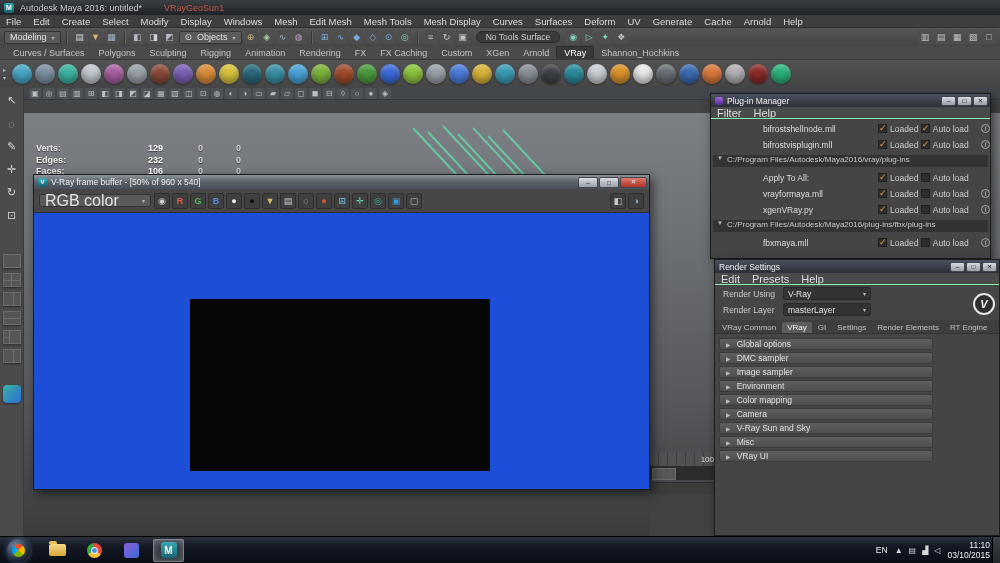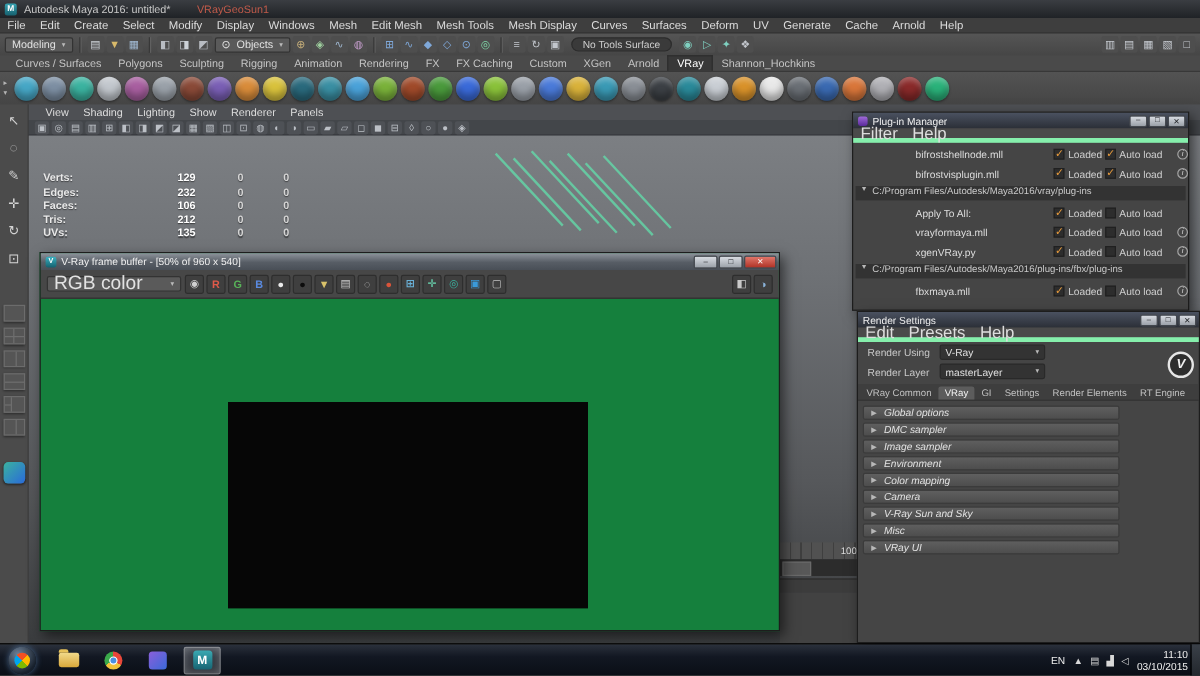--- a/index.html
+++ b/index.html
@@ -87,26 +87,26 @@
   .tl-cmd{top:369px;height:12px;background:#3c3c3c;border-top:1px solid #2e2e2e;position:absolute;}
   .tl-help{top:381px;bottom:0;background:#424242;position:absolute;}
 
   
   .win{position:absolute;border:1px solid #1d1d1d;background:#454545;box-shadow:3px 4px 10px rgba(0,0,0,.55);}
   .win-title{height:13px;display:flex;align-items:center;gap:4px;padding:0 2px 0 4px;font-size:8.5px;color:#f0f0f0;}
   .win-btns{margin-left:auto;display:flex;gap:1px;}
   .wbtn{width:15px;height:10px;background:linear-gradient(#d8dce2,#9aa0a8);border:1px solid #44484e;
     border-radius:2px;color:#1a1c20;font-size:6.5px;display:flex;align-items:center;justify-content:center;}
   .wbtn.close-red{background:linear-gradient(#e0766a,#b03226);width:27px;color:#fff;}
-  .win-menu{height:12px;background:#4a4a4a;border-bottom:4px solid #86efac;display:flex;align-items:center;
-    font-size:14px;color:#ddd;}
+  .win-menu{height:12px;background:#4a4a4a;border-bottom:1px solid #86efac;display:flex;align-items:center;
+    font-size:11px;color:#ddd;}
   .win-menu span{padding:0 6px;}
 
   
-  #vfb{left:33px;top:174px;width:617px;height:316px;background:#15803d;margin-top:36px;}
+  #vfb{left:33px;top:174px;width:617px;height:316px;background:#1d4ed8;}
   #vfb .win-title{height:14px;background:linear-gradient(#8d939b,#575d65 55%,#494f57);}
   .vfb-badge{width:9px;height:9px;border-radius:2px;background:linear-gradient(#3ab2c2,#14606e);
     color:#fff;font-size:6px;display:flex;align-items:center;justify-content:center;font-weight:bold;}
   .vfb-toolbar{height:24px;background:#474747;border-bottom:1px solid #2f2f2f;
     display:flex;align-items:center;gap:3px;padding:0 5px;}
   .vfb-dd{width:112px;justify-content:space-between;}
   .vfb-ico{width:16px;height:16px;background:#3f3f3f;border:1px solid #2e2e2e;border-radius:2px;
     font-size:9px;font-weight:bold;display:flex;align-items:center;justify-content:center;}
   .vfb-spacer{flex:1;}
   .vfb-image{position:absolute;left:156px;top:124px;width:300px;height:172px;background:#060606;}
@@ -135,21 +135,21 @@
   .rs-label{width:54px;}
   .rs-dd{width:88px;height:13px;background:#333;border:1px solid #292929;border-radius:2px;
     display:flex;align-items:center;justify-content:space-between;padding:0 4px;color:#e0e0e0;font-size:8.5px;}
   .vray-logo{position:absolute;right:4px;top:33px;width:22px;height:22px;border:2px solid #e6e6e6;
     border-radius:50%;display:flex;align-items:center;justify-content:center;
     color:#f0f0f0;font-size:11px;font-style:italic;font-weight:bold;background:#2e2e2e;}
   .rs-tabs{display:flex;align-items:flex-end;height:14px;margin-top:3px;background:#3e3e3e;
     border-bottom:1px solid #333;font-size:8px;color:#c0c0c0;padding-left:2px;gap:1px;}
   .rs-tab{padding:1px 5px;}
   .rs-tab.active{background:#5c5c5c;color:#f4f4f4;border-radius:2px 2px 0 0;}
-  .rs-sections{padding:4px;display:flex;flex-direction:column;gap:2px;width:222px;font-style:italic;}
+  .rs-sections{padding:4px;display:flex;flex-direction:column;gap:2px;width:222px;}
   .rs-sec{height:12px;background:linear-gradient(#5f5f5f,#4d4d4d);border:1px solid #3b3b3b;border-radius:2px;
     display:flex;align-items:center;gap:6px;font-size:8.5px;color:#e2e2e2;padding-left:6px;}
 
   
   #taskbar{position:absolute;left:0;top:536px;width:1000px;height:27px;
     background:linear-gradient(#2b313c,#121722 40%,#0a0e16);border-top:1px solid #000;
     display:flex;align-items:center;z-index:50;}
   .start-orb{width:23px;height:23px;border-radius:50%;margin:0 9px 0 7px;position:relative;flex:none;
     background:radial-gradient(circle at 35% 28%,#70839a,#17202c 72%);box-shadow:0 0 5px rgba(130,190,255,.45);}
   .orb-flag{position:absolute;inset:5px;border-radius:50%;background:#7fba00;
@@ -349,29 +349,20 @@
         <span class="layout-btn l2"></span>
         <span class="layout-btn l3"></span>
         <span class="layout-btn l4"></span>
         <span class="layout-btn l5"></span>
         <span class="layout-btn l3"></span>
       </div>
     <span class="toolbox-extra"></span>
   </div>
 
   <div id="viewport">
-    <div class="panelmenus">
-
-    <span class="pm-item">View</span>
-        <span class="pm-item">Shading</span>
-        <span class="pm-item">Lighting</span>
-        <span class="pm-item">Show</span>
-        <span class="pm-item">Renderer</span>
-        <span class="pm-item">Panels</span>
-      </div>
     <div class="paneltools">
 
     <span class="vp-ico">▣</span>
         <span class="vp-ico">◎</span>
         <span class="vp-ico">▤</span>
         <span class="vp-ico">▥</span>
         <span class="vp-ico">⊞</span>
         <span class="vp-ico">◧</span>
         <span class="vp-ico">◨</span>
         <span class="vp-ico">◩</span>

